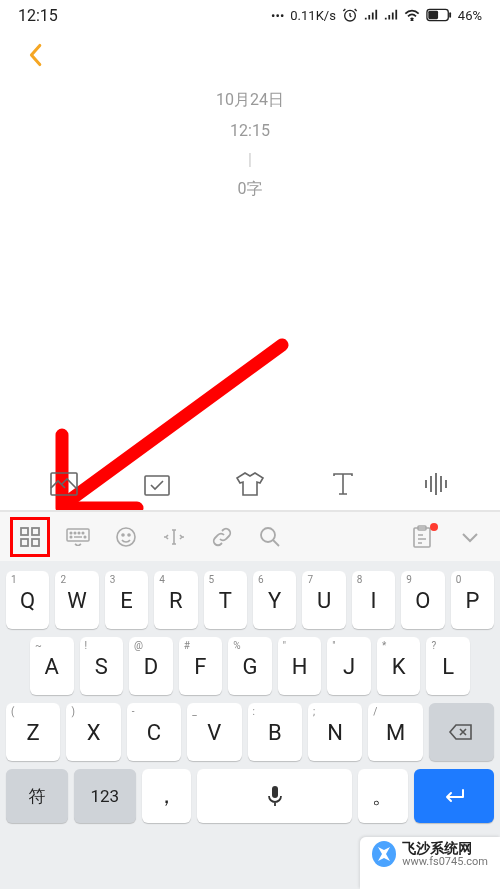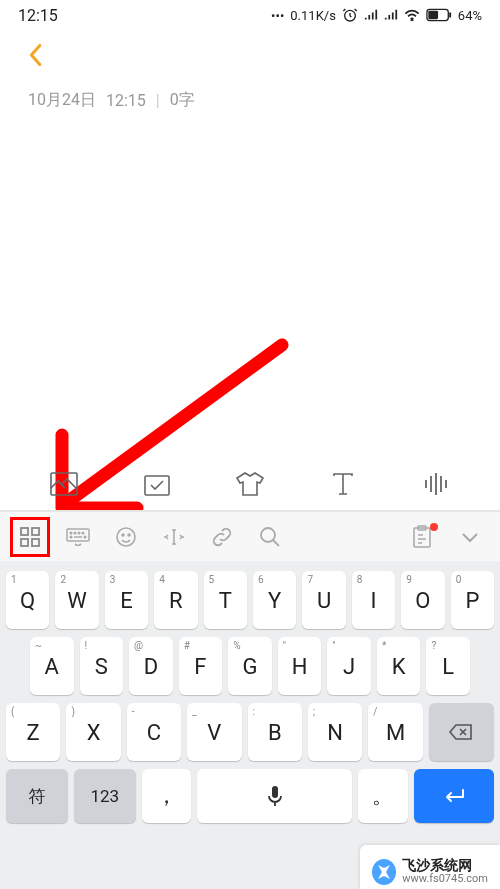--- a/index.html
+++ b/index.html
@@ -4,21 +4,21 @@
 <style>
 *{margin:0;padding:0;box-sizing:border-box;font-family:-apple-system,BlinkMacSystemFont,"Segoe UI",Roboto,sans-serif;}
 html,body{width:500px;height:889px;background:#fff;position:relative;overflow:hidden;}
 .status-bar{height:30px;display:flex;justify-content:space-between;align-items:center;padding:0 18px;font-size:14px;color:#222;}
 .status-left{font-size:16px;font-weight:400;}
 .status-right{display:flex;align-items:center;gap:6px;font-size:13px;}
 .status-right span{display:inline-flex;align-items:center;}
 .header{height:50px;display:flex;align-items:center;padding:0 20px;}
 .back-btn{width:30px;height:30px;display:flex;align-items:center;justify-content:center;color:#f5a623;}
 .back-btn svg{width:16px;height:24px;}
-.meta-line{padding:10px 28px;color:#999;font-size:16px;display:flex;align-items:center;gap:10px;}
+.meta-line{padding:10px 28px;color:#999;font-size:16px;display:flex;align-items:center;gap:10px;flex-direction:column;}
 .meta-divider{color:#ccc;}
 .content-area{flex:1;}
 .arrow-annotation{position:absolute;top:330px;left:22px;width:270px;height:190px;pointer-events:none;}
 .arrow-annotation svg{width:100%;height:100%;}
 .format-bar{position:absolute;left:0;right:0;bottom:378px;height:54px;display:flex;justify-content:space-around;align-items:center;padding:0 18px;border-bottom:1px solid #e5e5e5;}
 .format-bar .fmt-icon{width:32px;height:32px;color:#666;display:flex;align-items:center;justify-content:center;}
 .input-toolbar{position:absolute;left:0;right:0;bottom:328px;height:50px;background:#f7f7f7;display:flex;align-items:center;padding:0 10px;gap:8px;border-top:1px solid #e5e5e5;}
 .tool-icon{width:40px;height:40px;display:flex;align-items:center;justify-content:center;color:#aaa;position:relative;}
 .tool-icon:first-child{border:3px solid #ff0000;color:#888;}
 .tool-icon.spacer{flex:1;}
@@ -39,21 +39,21 @@
 .row4{padding:0 6px;}
 .row4 .kb-key{height:54px;}
 .row4 .kb-special{background:#cfd3d8;}
 .row4 .kb-sym{flex:1;font-size:16px;}
 .row4 .kb-num{flex:1;font-size:16px;}
 .row4 .kb-comma{flex:0.8;background:#fff;}
 .row4 .kb-space{flex:2.5;background:#fff;}
 .row4 .kb-period{flex:0.8;background:#fff;}
 .row4 .kb-enter{flex:1.3;background:#1e7bff;}
 .row4 .kb-enter svg path{stroke:#fff;}
-.watermark{position:absolute;right:0;bottom:0;width:140px;height:44px;background:rgba(255,255,255,0.96);border-top-left-radius:6px;display:flex;align-items:flex-end;padding:4px 12px;box-shadow:-1px -1px 3px rgba(0,0,0,0.1);}
+.watermark{position:absolute;right:0;bottom:0;width:140px;height:52px;background:rgba(255,255,255,0.96);border-top-left-radius:6px;display:flex;align-items:flex-start;padding:4px 12px;box-shadow:-1px -1px 3px rgba(0,0,0,0.1);}
 .watermark .wm-icon{width:26px;height:26px;background:#4aa3ff;border-radius:50%;margin-right:6px;display:flex;align-items:center;justify-content:center;}
 .watermark .wm-text{display:flex;flex-direction:column;line-height:1.1;}
 .watermark .wm-text .t1{font-size:14px;font-weight:bold;color:#222;}
 .watermark .wm-text .t2{font-size:11px;color:#777;}
 </style>
 </head>
 <body>
 
 <div class="status-bar">
   <div class="status-left">12:15</div>
@@ -82,21 +82,21 @@
           <circle cx="12" cy="17" r="1" fill="currentColor"></circle>
         </svg>
     </span>
     <span>
       <svg width="26" height="14" viewBox="0 0 28 14" fill="none" stroke="currentColor" stroke-width="1.4">
           <rect x="1" y="1" width="23" height="12" rx="3"></rect>
           <rect x="2.5" y="2.5" width="10.5" height="9" rx="1.5" fill="currentColor" stroke="none"></rect>
           <rect x="25" y="4" width="2" height="6" rx="1" fill="currentColor" stroke="none"></rect>
         </svg>
     </span>
-    <span>64%</span>
+    <span>46%</span>
   </div>
 </div>
 
 <div class="header">
   <div class="back-btn">
     <svg viewBox="0 0 12 20" fill="none" stroke="currentColor" stroke-width="2.5" stroke-linecap="round" stroke-linejoin="round">
         <path d="M10 2L3 10l7 8"></path>
       </svg>
   </div>
 </div>

